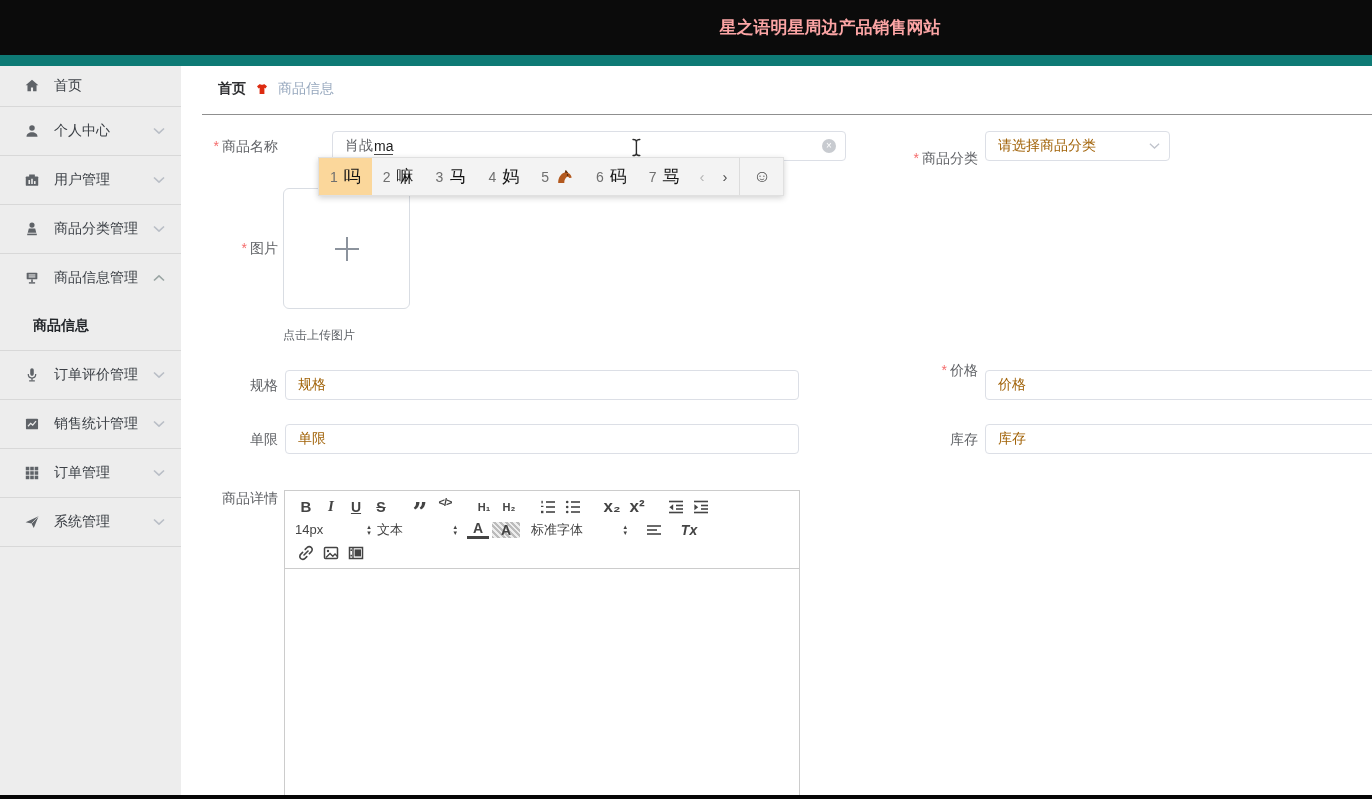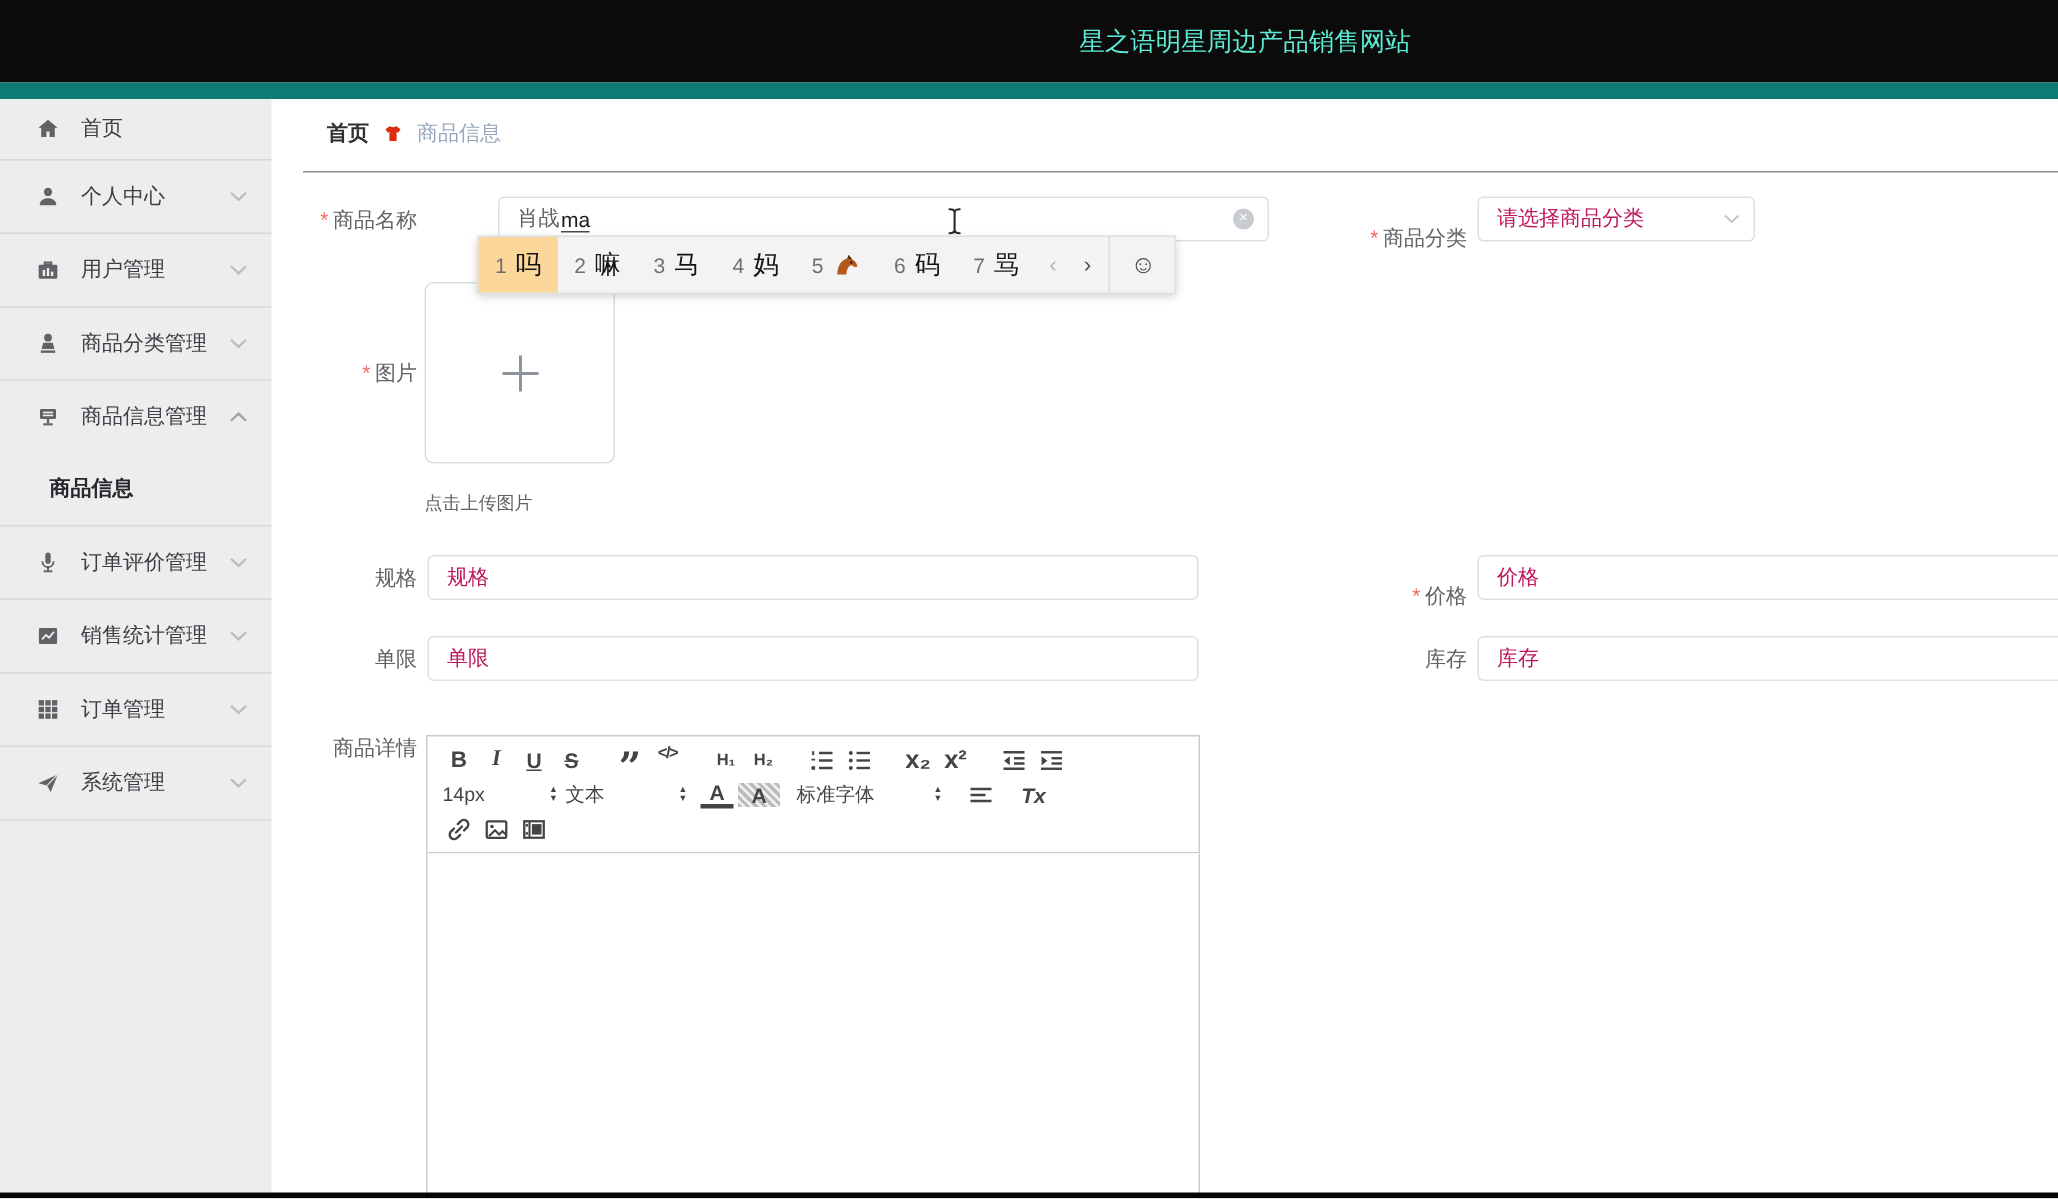--- a/index.html
+++ b/index.html
@@ -2,21 +2,21 @@
 <html lang="zh"><head>
 <meta charset="utf-8">
 <style>
   html,body{margin:0;padding:0;background:#fff;}
   body{font-family:"Liberation Sans","DejaVu Sans",sans-serif;}
   #root{position:relative;width:1372px;height:799px;overflow:hidden;background:#fff;}
 
   
   .app-header{position:absolute;left:0;top:0;width:1372px;height:55px;background:#0b0b0b;}
   .app-title{position:absolute;left:830px;top:0;height:55px;line-height:55px;transform:translateX(-50%);
-    color:#5eead4;font-size:17px;font-weight:normal;white-space:nowrap;}
+    color:#fca5a5;font-size:17px;font-weight:bold;white-space:nowrap;}
   .teal-bar{position:absolute;left:0;top:55px;width:1372px;height:11px;background:#0e7a75;}
   .bottom-edge{position:absolute;left:0;top:795px;width:1372px;height:4px;background:#060606;}
 
   
   .sidebar{position:absolute;left:0;top:66px;width:181px;height:729px;background:#ededed;box-sizing:border-box;}
   .sb-block{box-sizing:border-box;border-bottom:1px solid #d8d8d8;}
   .sb-row{display:flex;align-items:center;height:48px;position:relative;cursor:pointer;}
   .sb-block.first .sb-row{height:40px;}
   .sb-icon{width:16px;height:16px;margin-left:24px;display:inline-flex;align-items:center;justify-content:center;}
   .sb-label{margin-left:14px;font-size:14px;color:#3c4046;}
@@ -29,21 +29,21 @@
   .breadcrumb{position:absolute;left:218px;top:80px;display:flex;align-items:center;gap:9px;}
   .bc-home{font-size:14px;font-weight:bold;color:#303133;text-decoration:none;cursor:pointer;}
   .bc-current{font-size:14px;color:#97a8be;}
   .bc-divider{position:absolute;left:202px;top:114px;width:1170px;height:1px;background:#8f8f8f;}
 
   
   .flabel{position:absolute;height:30px;line-height:30px;font-size:14px;color:#606266;text-align:right;white-space:nowrap;}
   .req{color:#f56c6c;margin-right:3px;}
   .tinput{position:absolute;height:30px;box-sizing:border-box;border:1px solid #dcdfe6;border-radius:4px;
     background:#fff;font-size:14px;color:#606266;display:flex;align-items:center;padding:0 12px;}
-  .tinput .ph{color:#be185d;}
+  .tinput .ph{color:#a16207;}
   .comp{color:#1c1c1c;border-bottom:1px solid #4a4a4a;margin-left:1px;}
   .clear-ico{position:absolute;right:9px;top:50%;transform:translateY(-50%);width:14px;height:14px;border-radius:50%;
     background:#c8cbd0;color:#fff;font-size:10px;line-height:14px;text-align:center;cursor:pointer;}
   .sel-chevron{position:absolute;right:9px;top:50%;transform:translateY(-50%);display:inline-flex;}
 
   
   .upload-box{position:absolute;left:283px;top:188px;width:127px;height:121px;box-sizing:border-box;
     border:1px solid #d9dde3;border-radius:6px;background:#fff;display:flex;align-items:center;justify-content:center;cursor:pointer;}
   .upload-hint{position:absolute;left:283px;top:327px;font-size:12px;color:#5f6368;}
 
@@ -355,21 +355,21 @@
   </div>
   <div class="upload-hint">点击上传图片</div>
 
   <div class="flabel" style="left:160px;top:370px;width:118px;">
     <span>规格</span>
   </div>
   <div class="tinput" style="left:285px;top:370px;width:514px;">
     <span class="ph">规格</span>
   </div>
 
-  <div class="flabel" style="left:860px;top:382px;width:118px;">
+  <div class="flabel" style="left:860px;top:355px;width:118px;">
     <span class="req">*</span><span>价格</span>
   </div>
   <div class="tinput" style="left:985px;top:370px;width:400px;">
     <span class="ph">价格</span>
   </div>
 
   <div class="flabel" style="left:160px;top:424px;width:118px;">
     <span>单限</span>
   </div>
   <div class="tinput" style="left:285px;top:424px;width:514px;">

